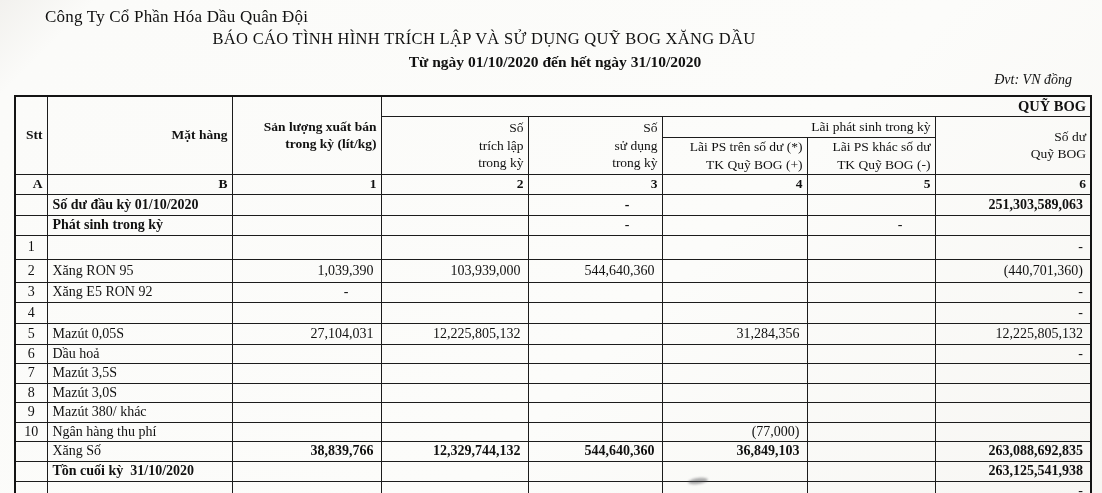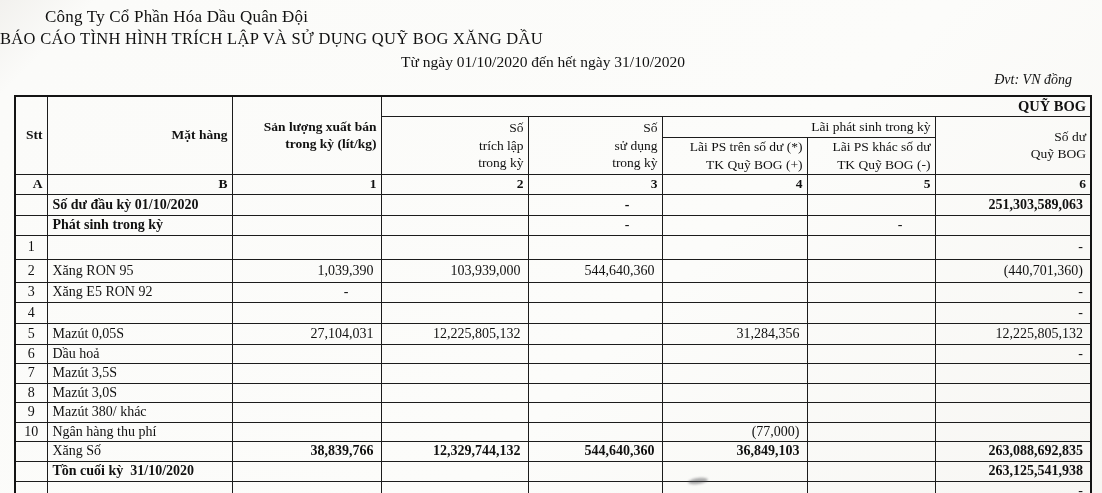--- a/index.html
+++ b/index.html
@@ -11,26 +11,26 @@
   }
   #page{
     position:relative;width:1102px;height:493px;overflow:hidden;
     background:linear-gradient(135deg,#f2f1ee 0%,#fbfbf9 6%,#fcfcfa 60%,#f7f6f3 100%);
   }
   .company{
     position:absolute;left:34px;top:7px;
     font-size:17px;letter-spacing:.2px;margin-left:11px;
   }
   .title{
-    position:absolute;left:0;top:29px;width:968px;
+    position:absolute;left:0;top:29px;width:968px;text-align:center;
     font-size:16.5px;letter-spacing:.3px;
   }
   .period{
-    position:absolute;left:3px;top:53px;width:1080px;text-align:center;
-    font-size:15.5px;font-weight:normal;
+    position:absolute;left:15px;top:53px;width:1080px;text-align:center;
+    font-size:15.5px;font-weight:bold;
   }
   .unit{
     position:absolute;right:30px;top:72px;
     font-size:14px;font-style:italic;text-align:center;
   }
   table.report{
     position:absolute;left:14px;top:95px;
     border-collapse:collapse;table-layout:fixed;
     width:1076px;
     border:2px solid #141414;

